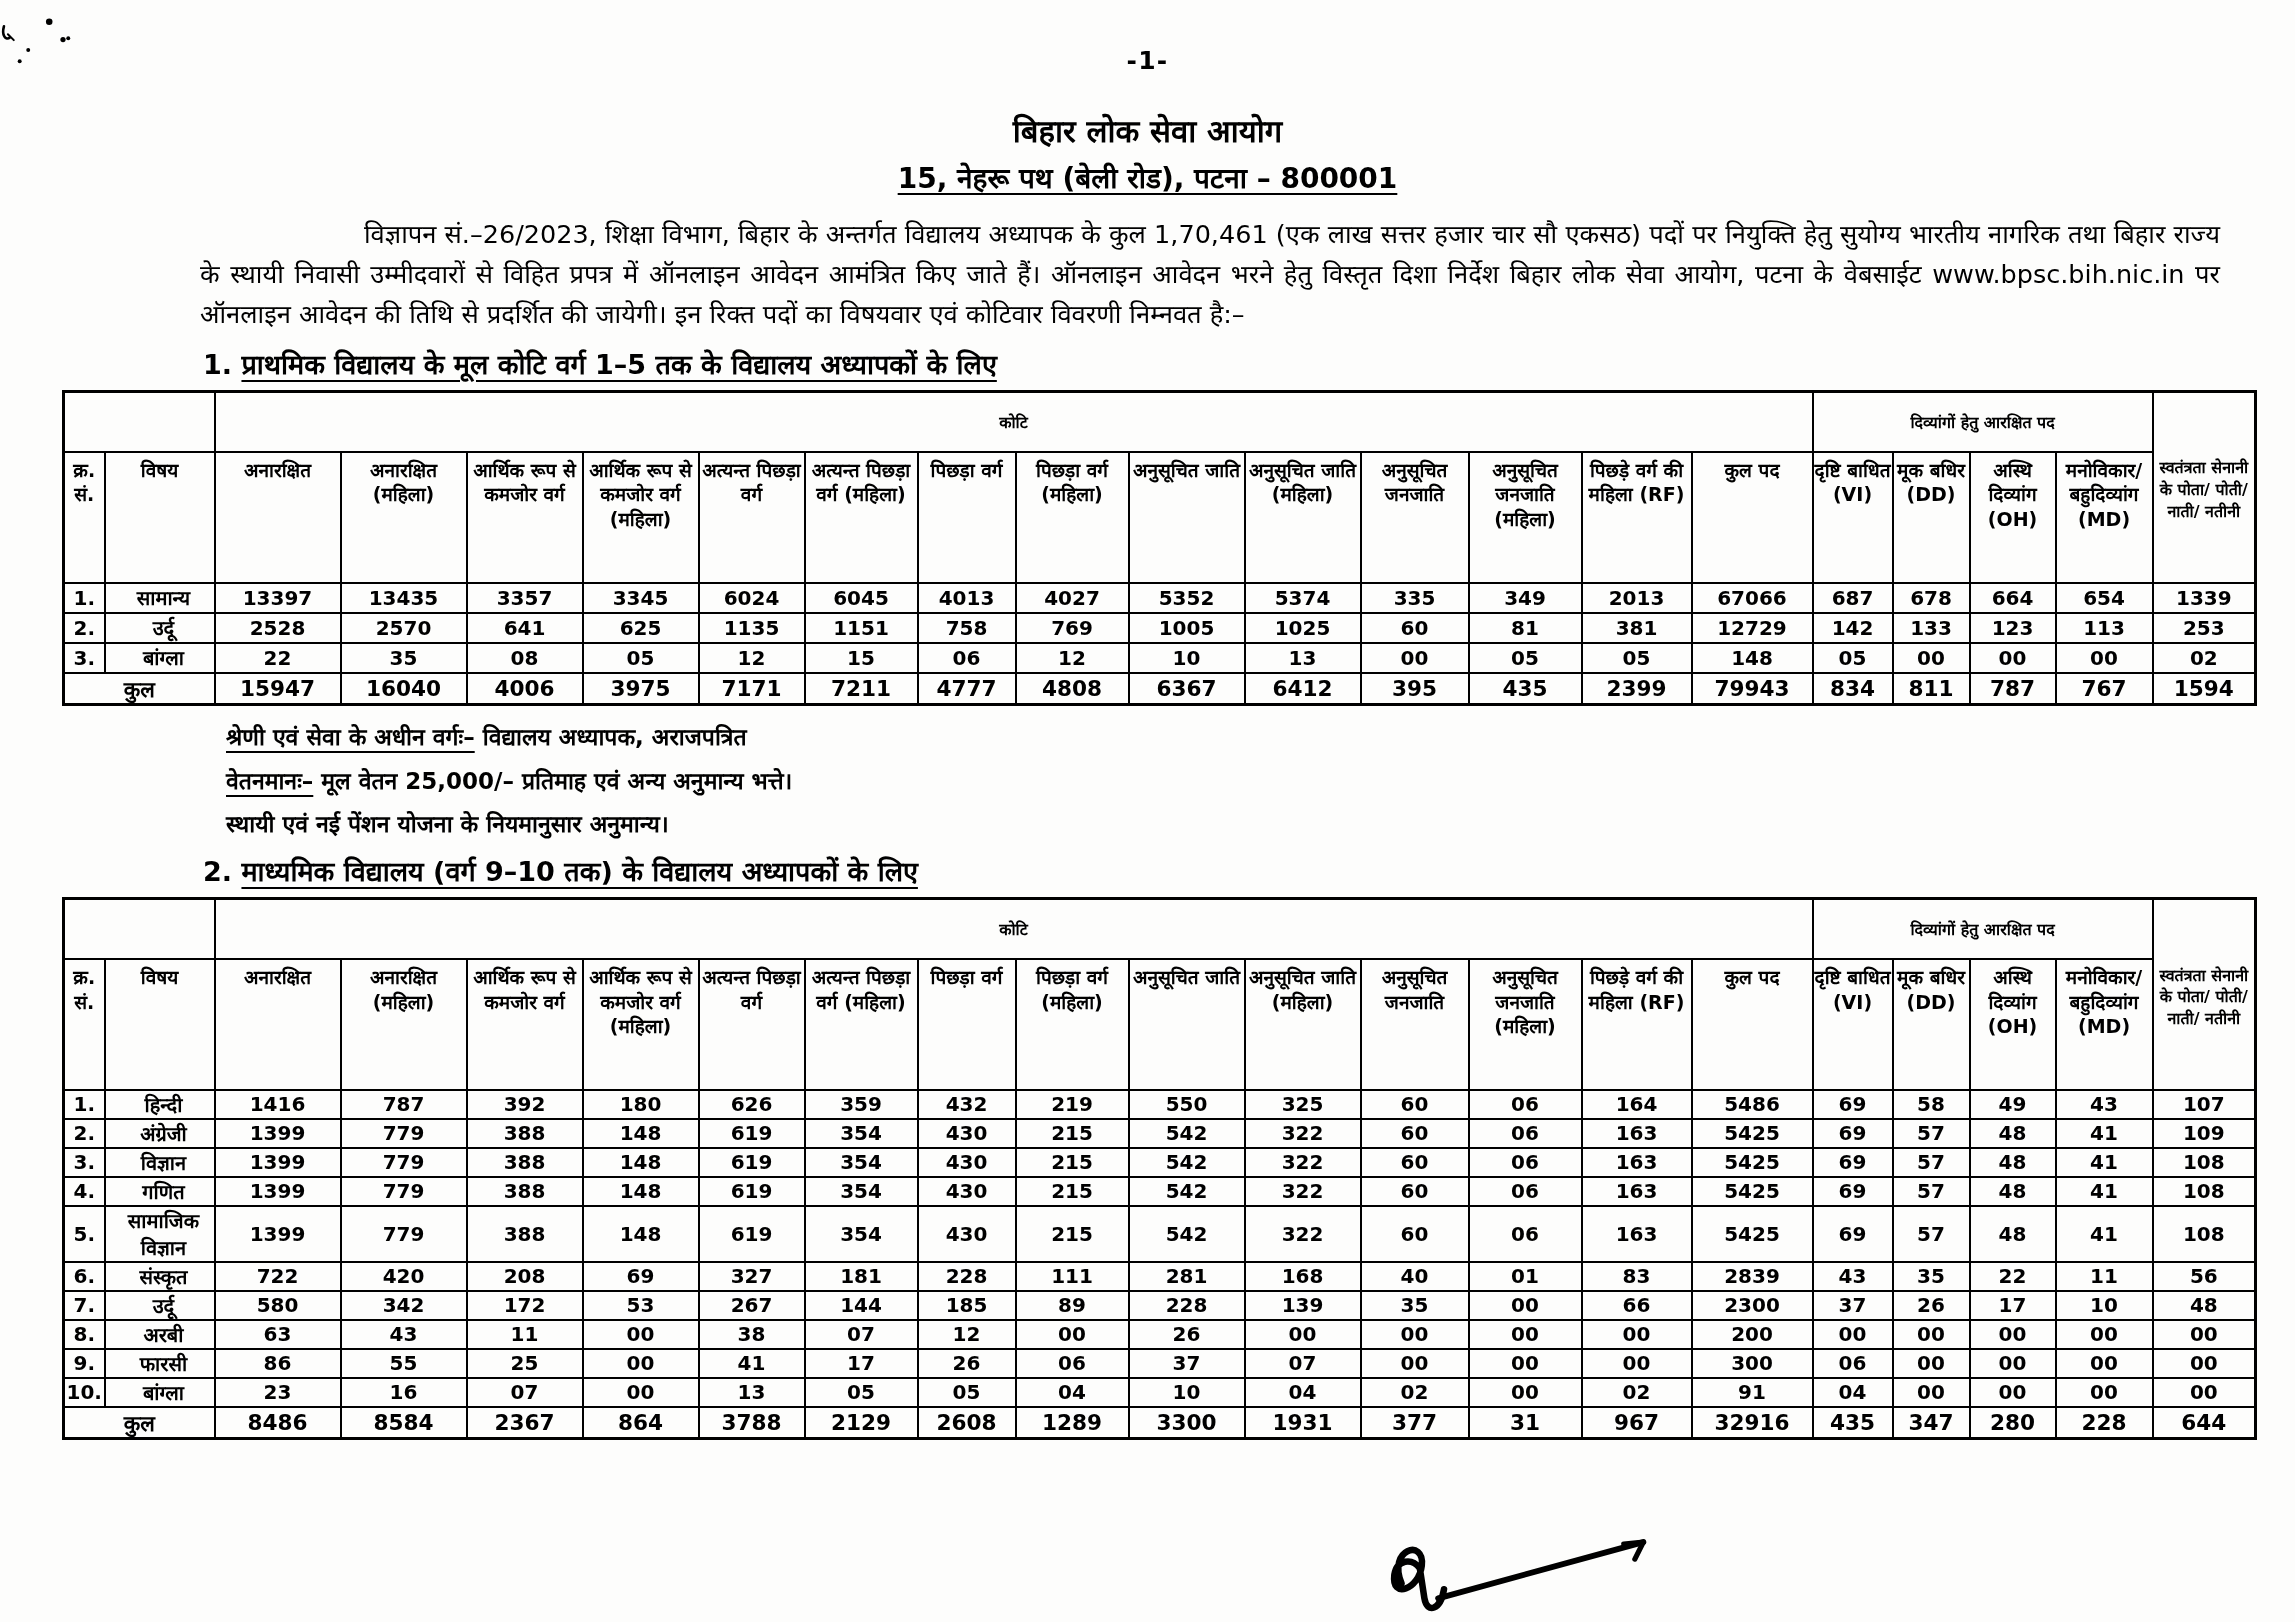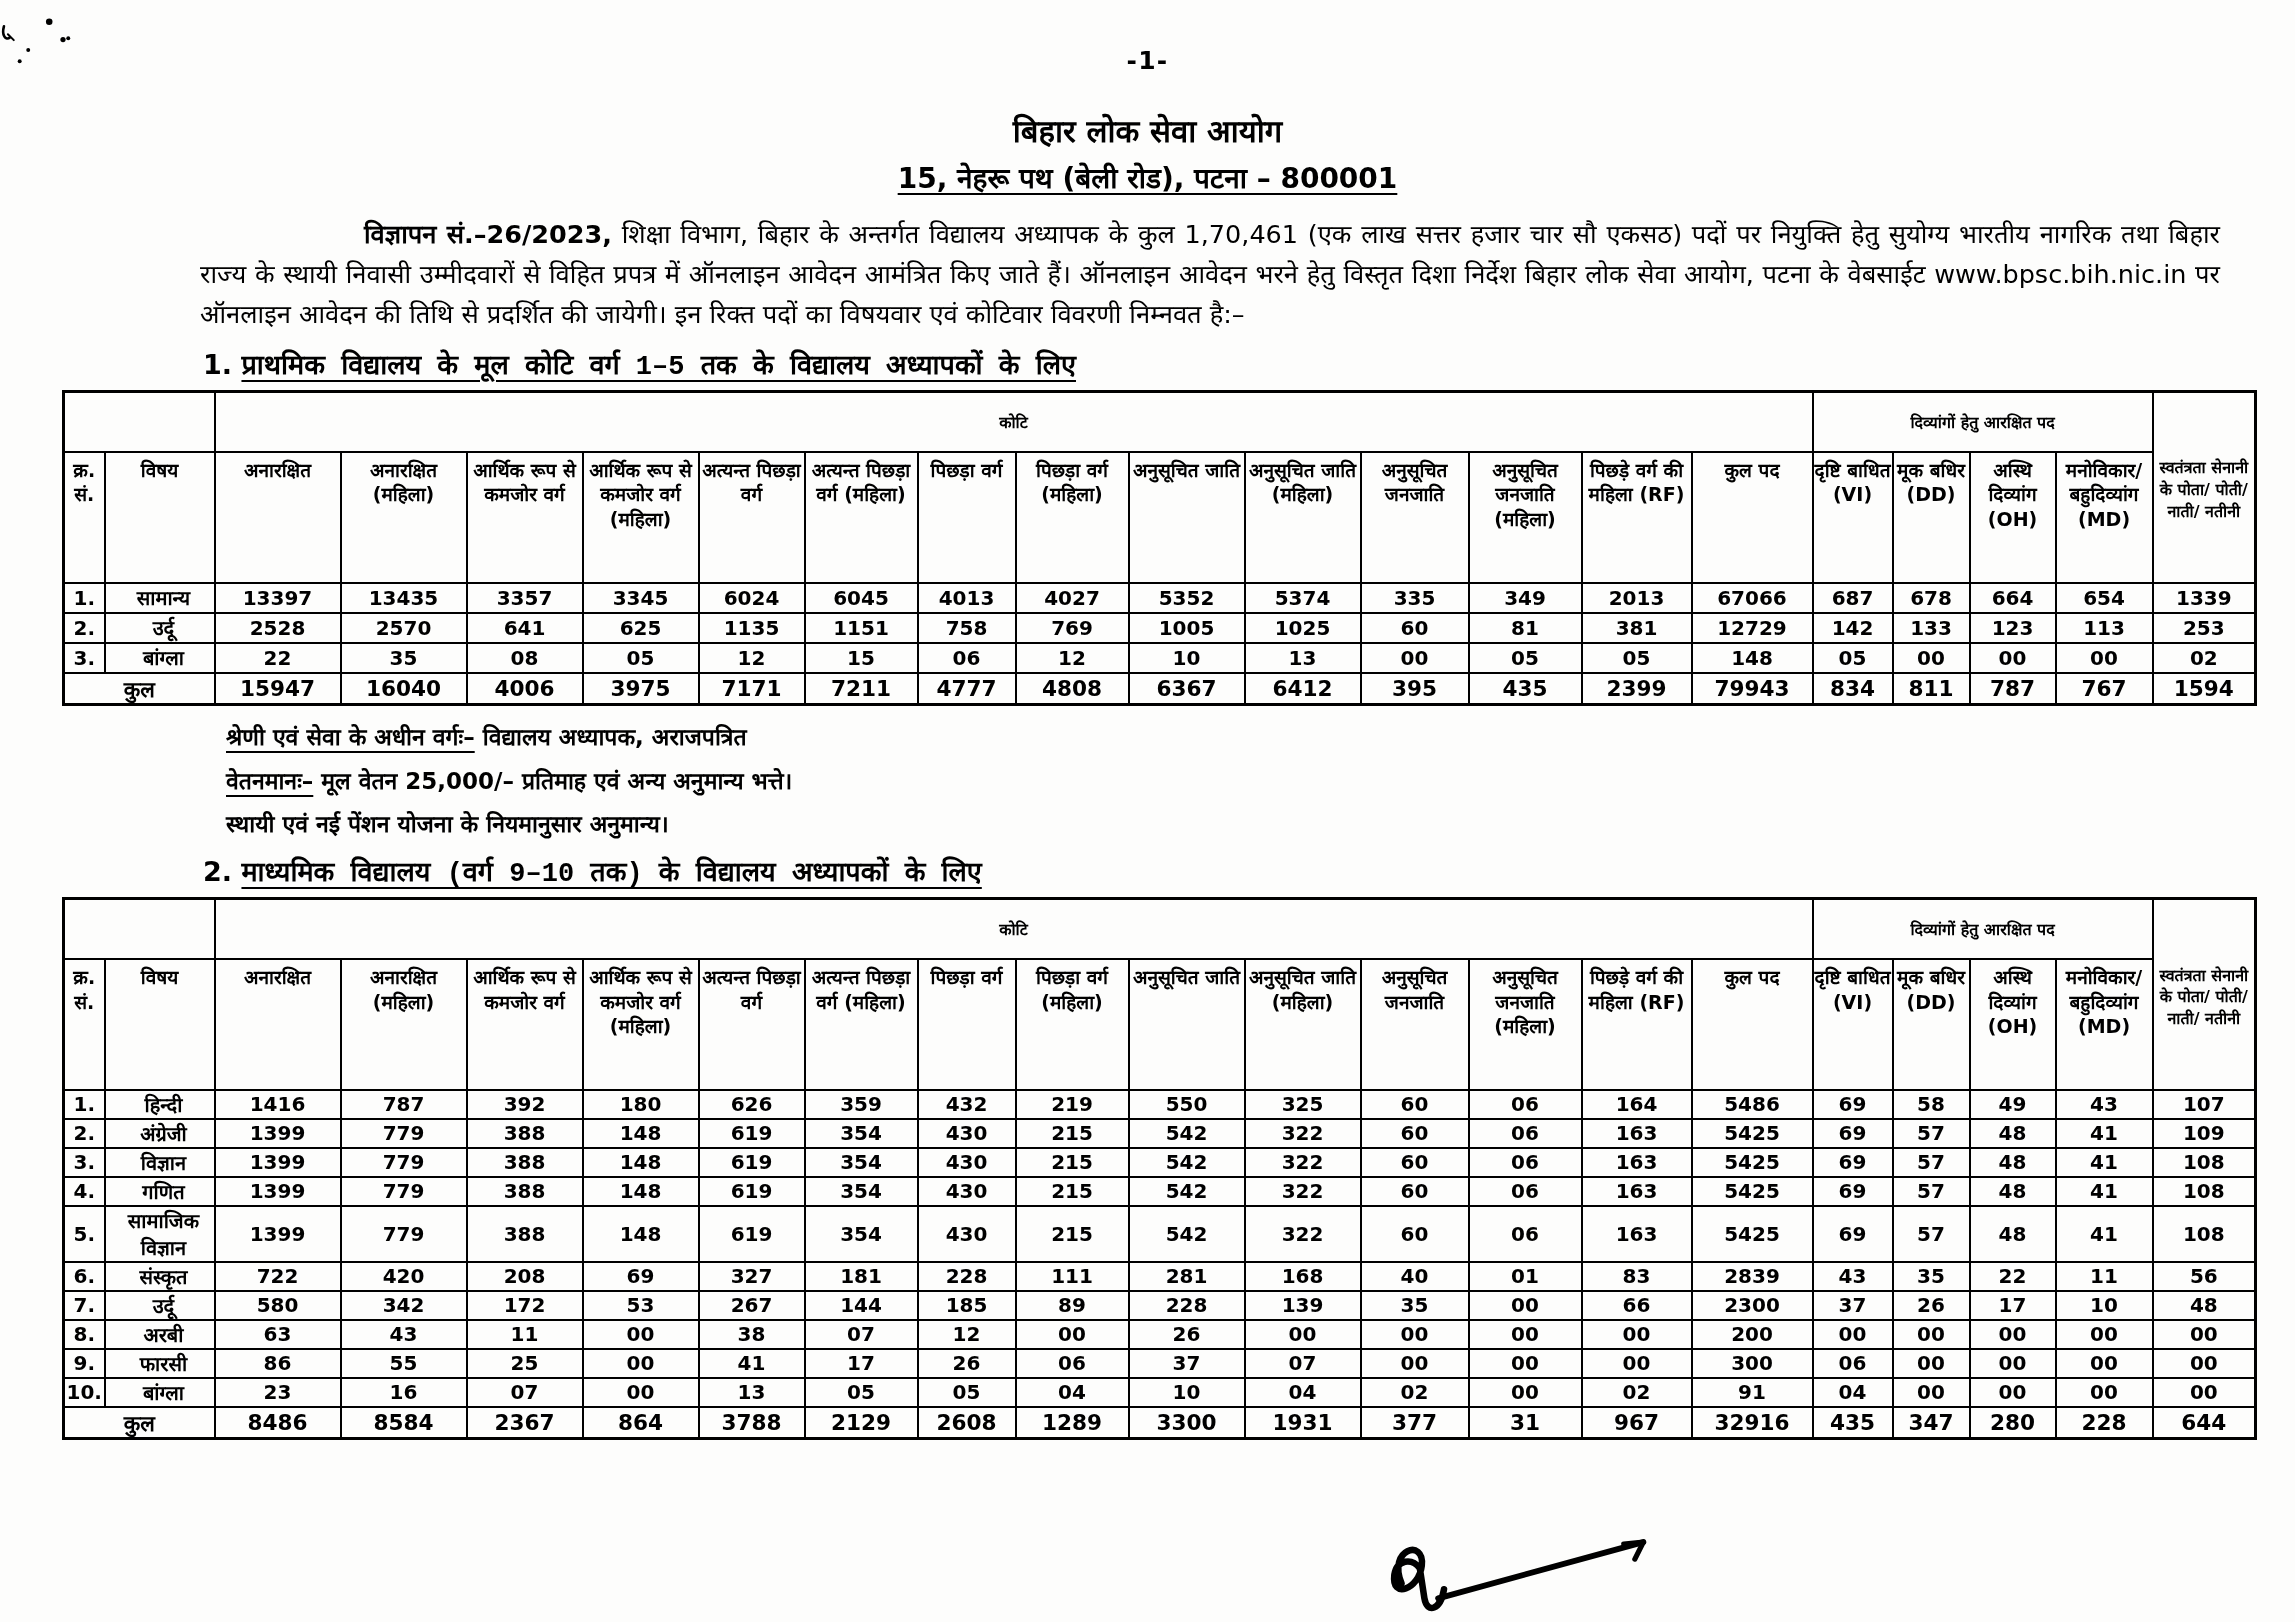--- a/index.html
+++ b/index.html
@@ -9,23 +9,23 @@
     position:relative; width:2295px; height:1623px; background:#fdfdfc;
     overflow:hidden;
   }
   .center { text-align:center; }
   .pageno { padding-top:46px; font-size:25px; font-weight:bold; letter-spacing:1.3px; }
   .org-name { margin-top:34px; font-size:31px; font-weight:bold; }
   .org-addr { margin-top:6.5px; font-size:28px; font-weight:bold;
               text-decoration:underline; text-underline-offset:5.2px; text-decoration-thickness:2px; }
   .intro { margin:18.3px 75px 0 200px; font-size:25.5px; line-height:1.58;
            text-align:justify; text-indent:164px; }
-  .intro b { font-weight:bold; }
+  .intro b { font-weight:normal; }
   .sec-heading { margin:10.5px 0 7.9px 203px; font-size:27px; font-weight:bold; }
-  .sec-heading .sec-title { text-decoration:underline; text-underline-offset:5.9px; text-decoration-thickness:2px;font-family:Liberation Mono, monospace; }
+  .sec-heading .sec-title { text-decoration:underline; text-underline-offset:5.9px; text-decoration-thickness:2px; }
   table { border-collapse:collapse; table-layout:fixed; width:2179px; margin:0 0 0 62px;
           border:3.3px solid #000; }
   th, td { border:2px solid #000; overflow:hidden; }
   thead tr.band-a { height:60px; }
   thead tr.band-a th { font-size:16px; font-weight:bold; vertical-align:middle; }
   thead tr.band-b th { font-size:19px; font-weight:bold; vertical-align:top;
                        padding-top:5.2px; line-height:1.3; height:131px; }
   thead th.freedom { font-size:19px; font-weight:bold; vertical-align:top; padding-top:5.2px; line-height:1.35; }
   thead tr.band-a th { border-bottom:2.6px solid #000; }
   tbody td { font-size:20px; font-weight:bold; text-align:center; vertical-align:middle; }

